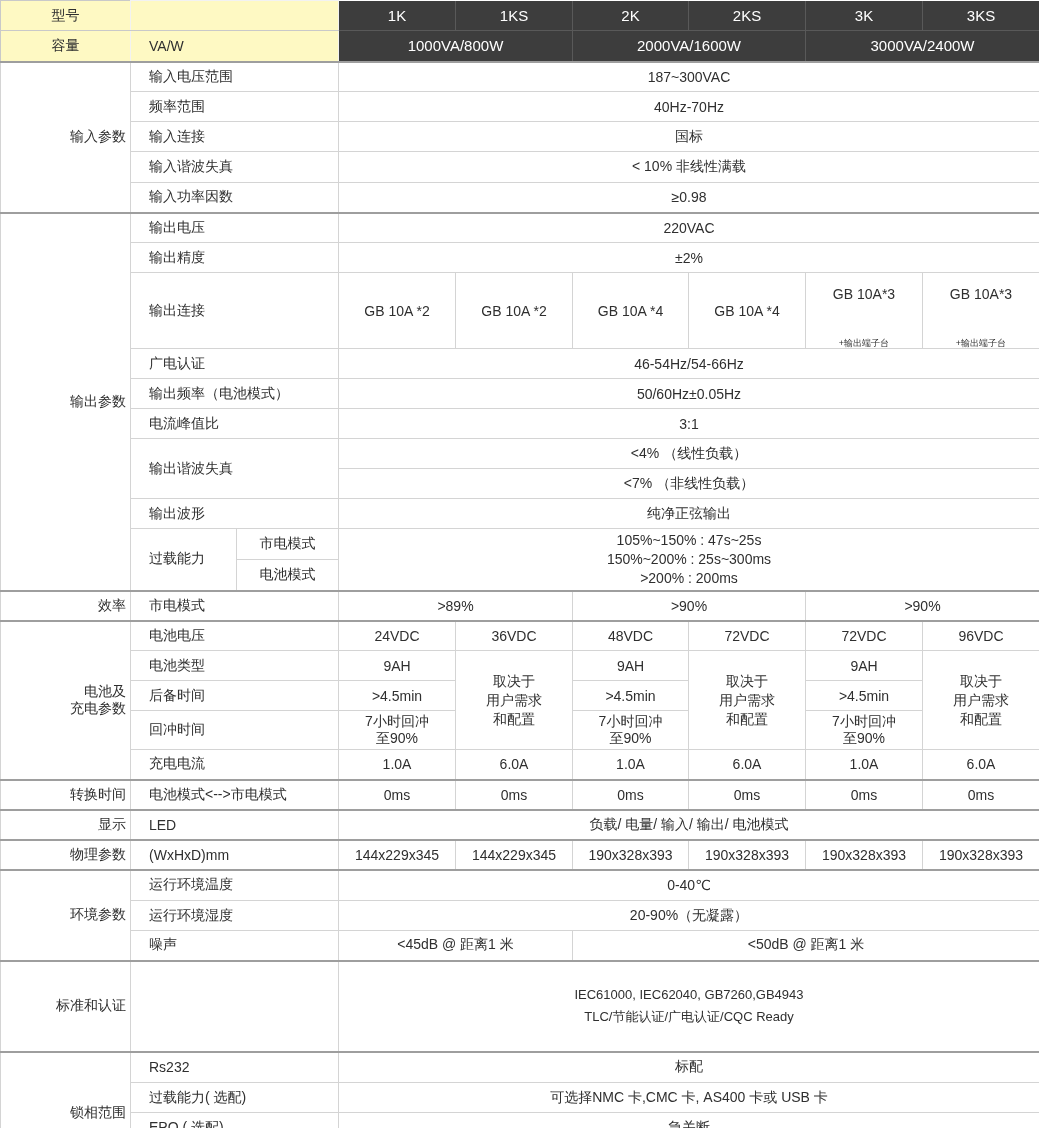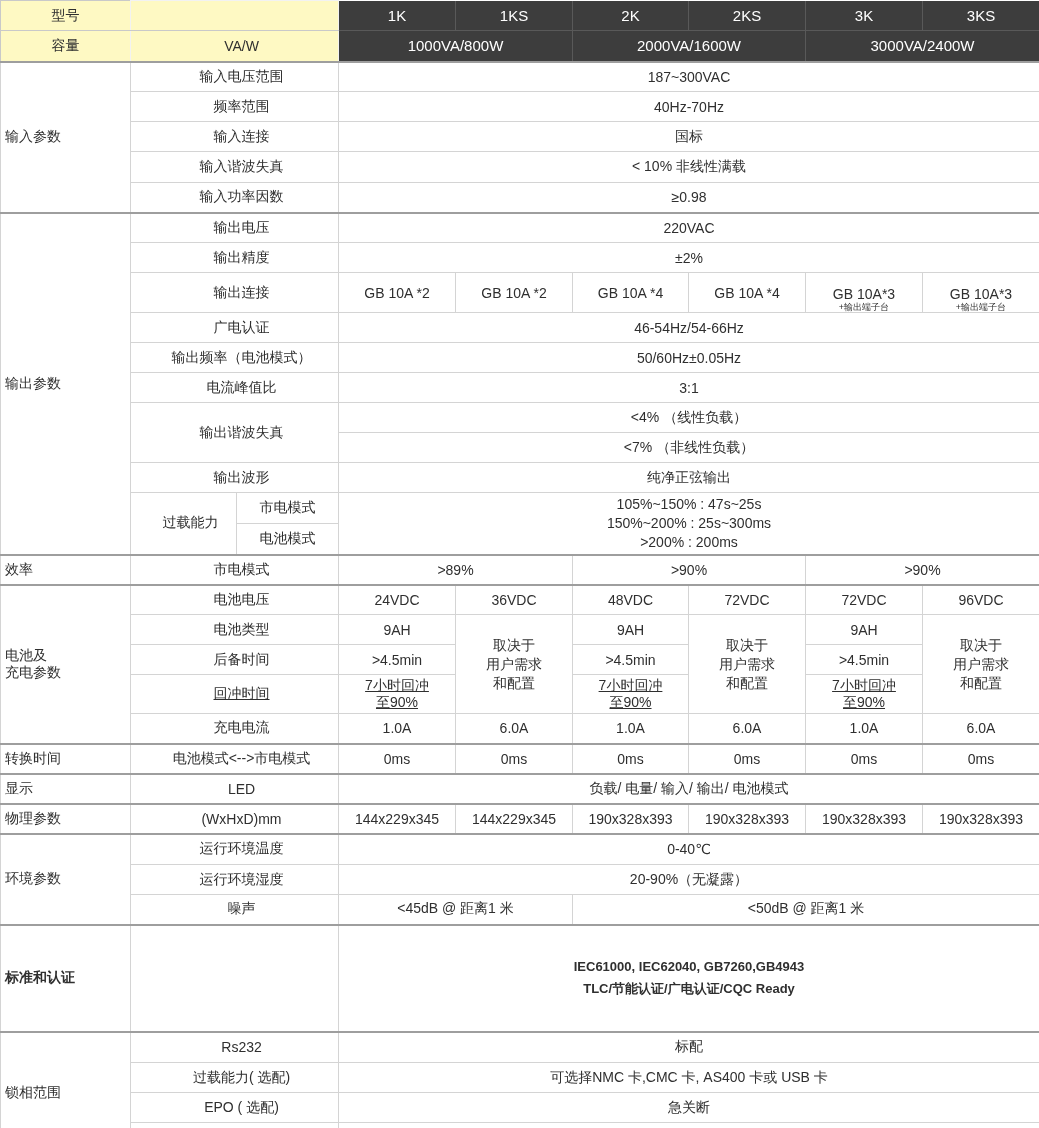--- a/index.html
+++ b/index.html
@@ -1,34 +1,34 @@
 <!DOCTYPE html>
 <html><head>
 <meta charset="utf-8">
 <style>
   html,body{margin:0;padding:0;background:#ffffff;}
   body{font-family:"Liberation Sans","DejaVu Sans",sans-serif;color:#2f2f2f;}
   .wrap{width:1039px;}
   table{border-collapse:collapse;table-layout:fixed;width:1039px;}
   td{border:1px solid #d4d4d4;font-size:14px;text-align:center;vertical-align:middle;padding:0 4px;overflow:hidden;}
   
-  td.group{text-align:left;background:#ffffff;}
-  
-  td.label{text-align:center;padding-left:18px;}
+  td.group{text-align:right;background:#ffffff;}
+  
+  td.label{text-align:left;padding-left:18px;}
   
   td.gray{background:#fef9c3;border:1px solid #f2f2f2;border-bottom:1px solid #c9c9c9;}
   td.gray.first{border-left:1px solid #c9c9c9;border-top:1px solid #c9c9c9;}
   td.dark{background:#3d3d3d;color:#ffffff;border:1px solid #595959;font-size:15px;border-top:none;}
   
   tr.sec td{border-top:2px solid #9e9e9e;margin-left:34px;}
   table{border-bottom:2px solid #b9b9b9;border-left:1px solid #c9c9c9;}
   
-  tr.r30{height:30px;} tr.r31{height:31px;} tr.r39{height:39px;text-decoration:underline;} tr.r91{height:107px;font-weight:bold;}
+  tr.r30{height:30px;} tr.r31{height:31px;} tr.r39{height:39px;} tr.r91{height:91px;}
   .lines div{line-height:19px;}
-  .sub{font-size:9px;line-height:10px;display:block;}
+  .sub{font-size:9px;line-height:10px;display:block;margin-top:36px;}
   .main-line{line-height:15px;display:block;padding-top:2px;margin-top:12px;}
   .std-lines div{line-height:22px;font-size:13px;}
   .two-line div{line-height:17px;}
 </style>
 </head>
 <body>
 
 <div class="wrap">
 <table>
 <colgroup>

